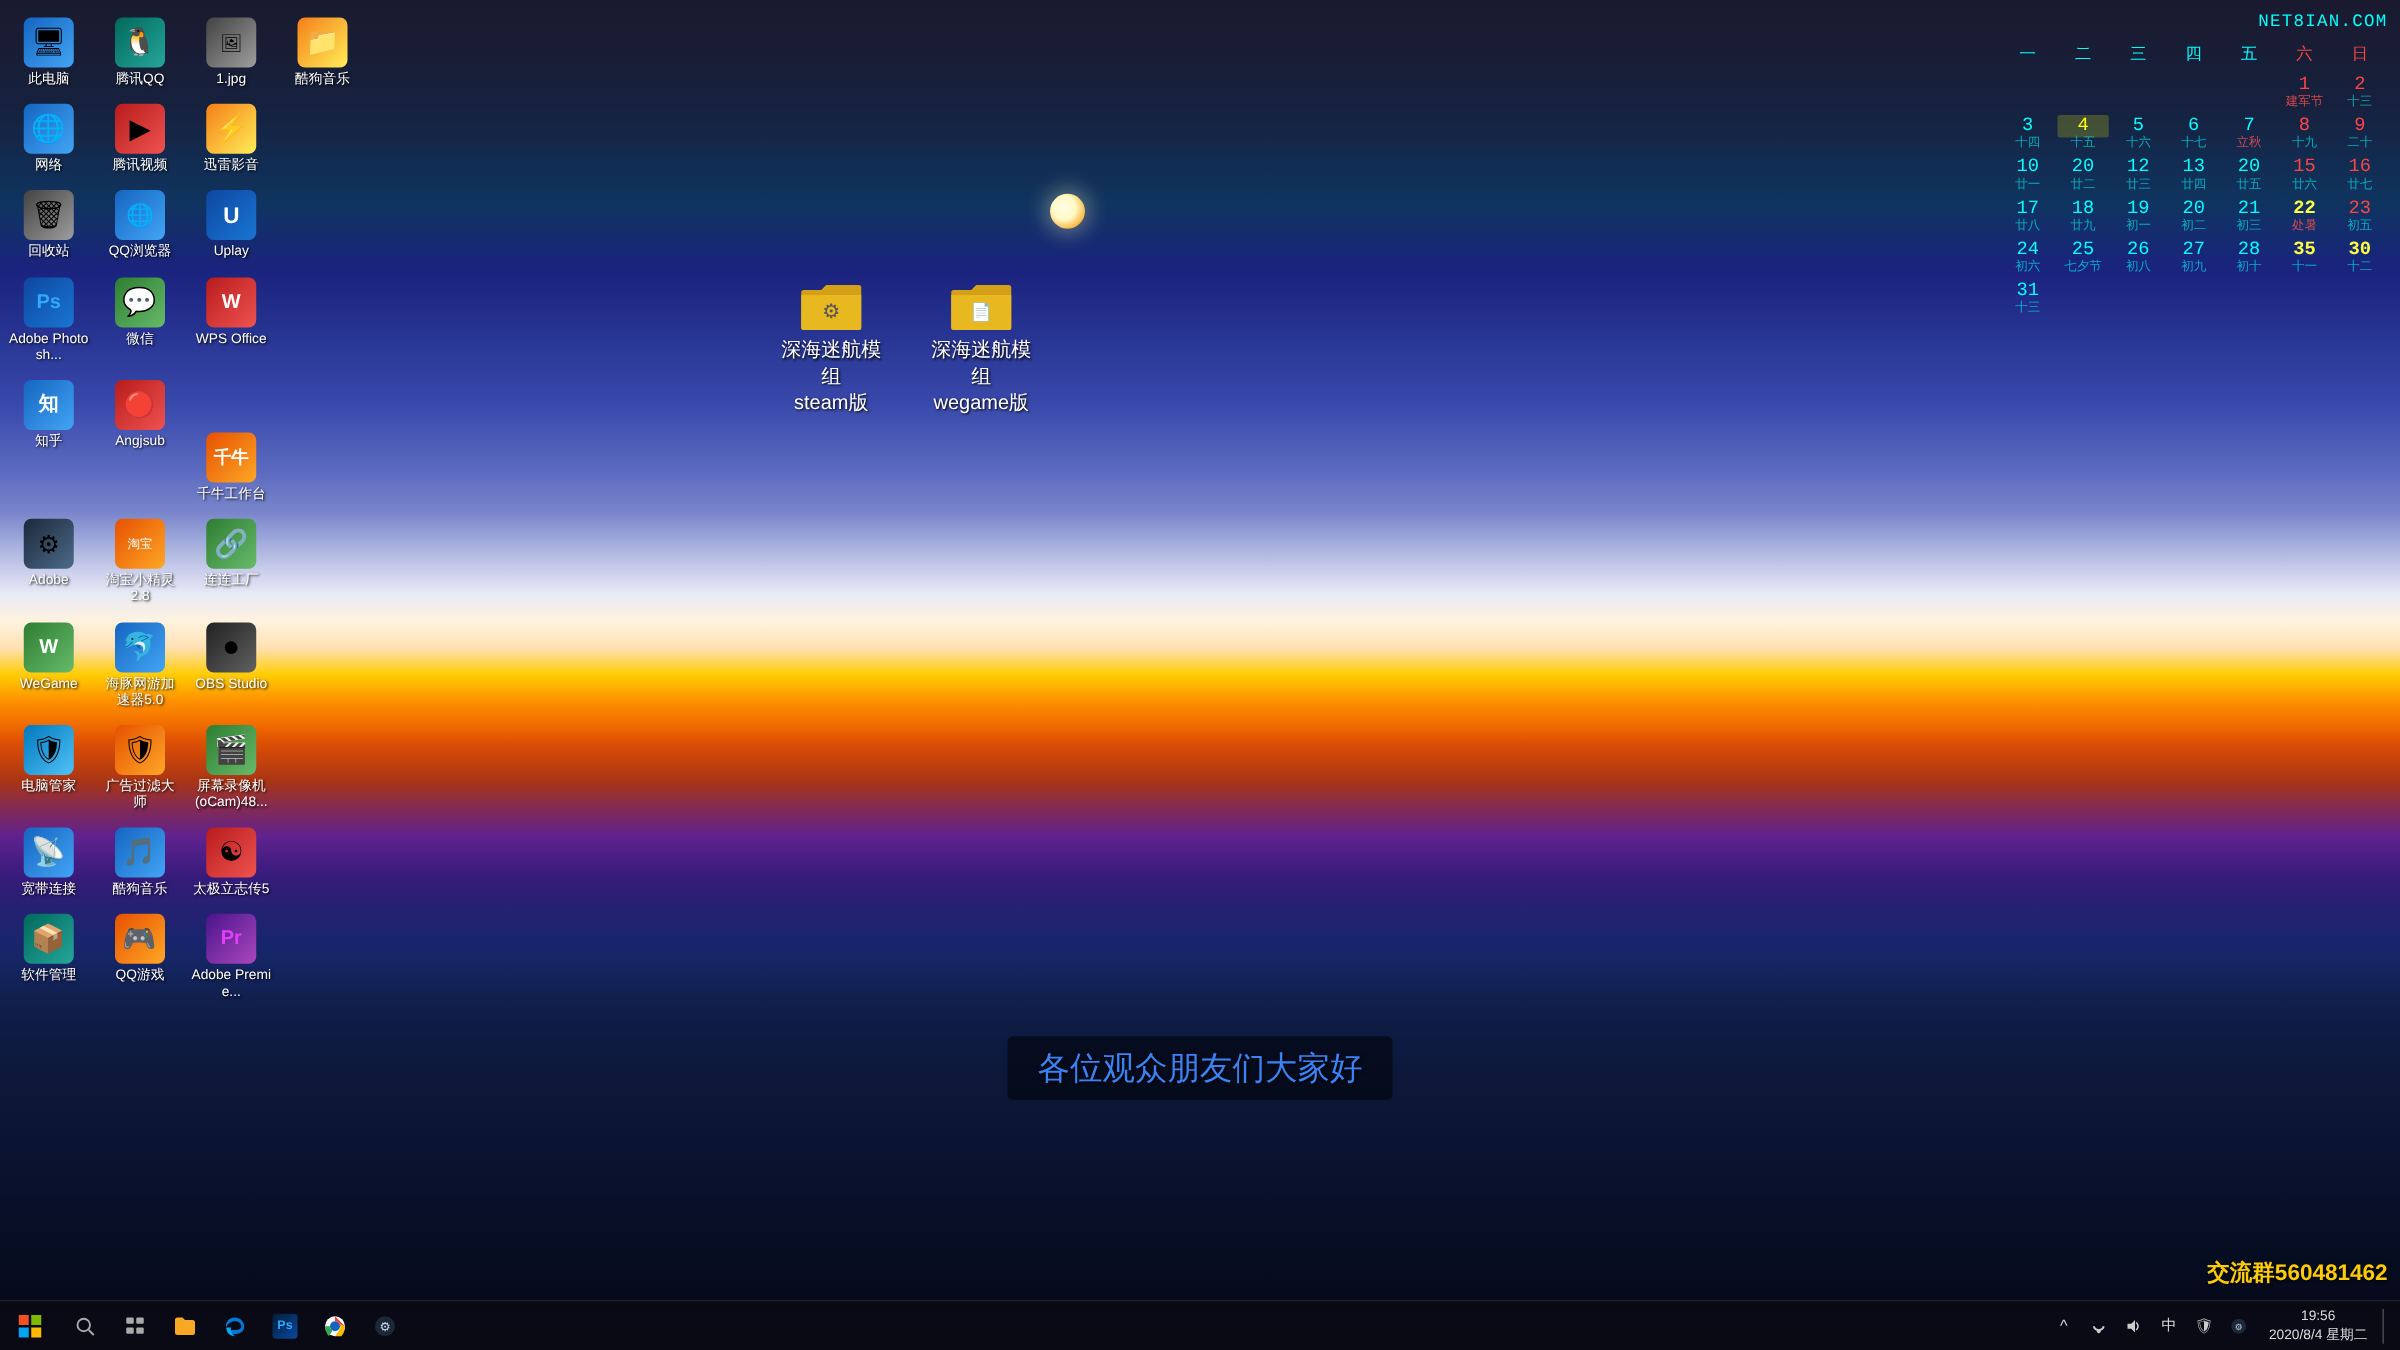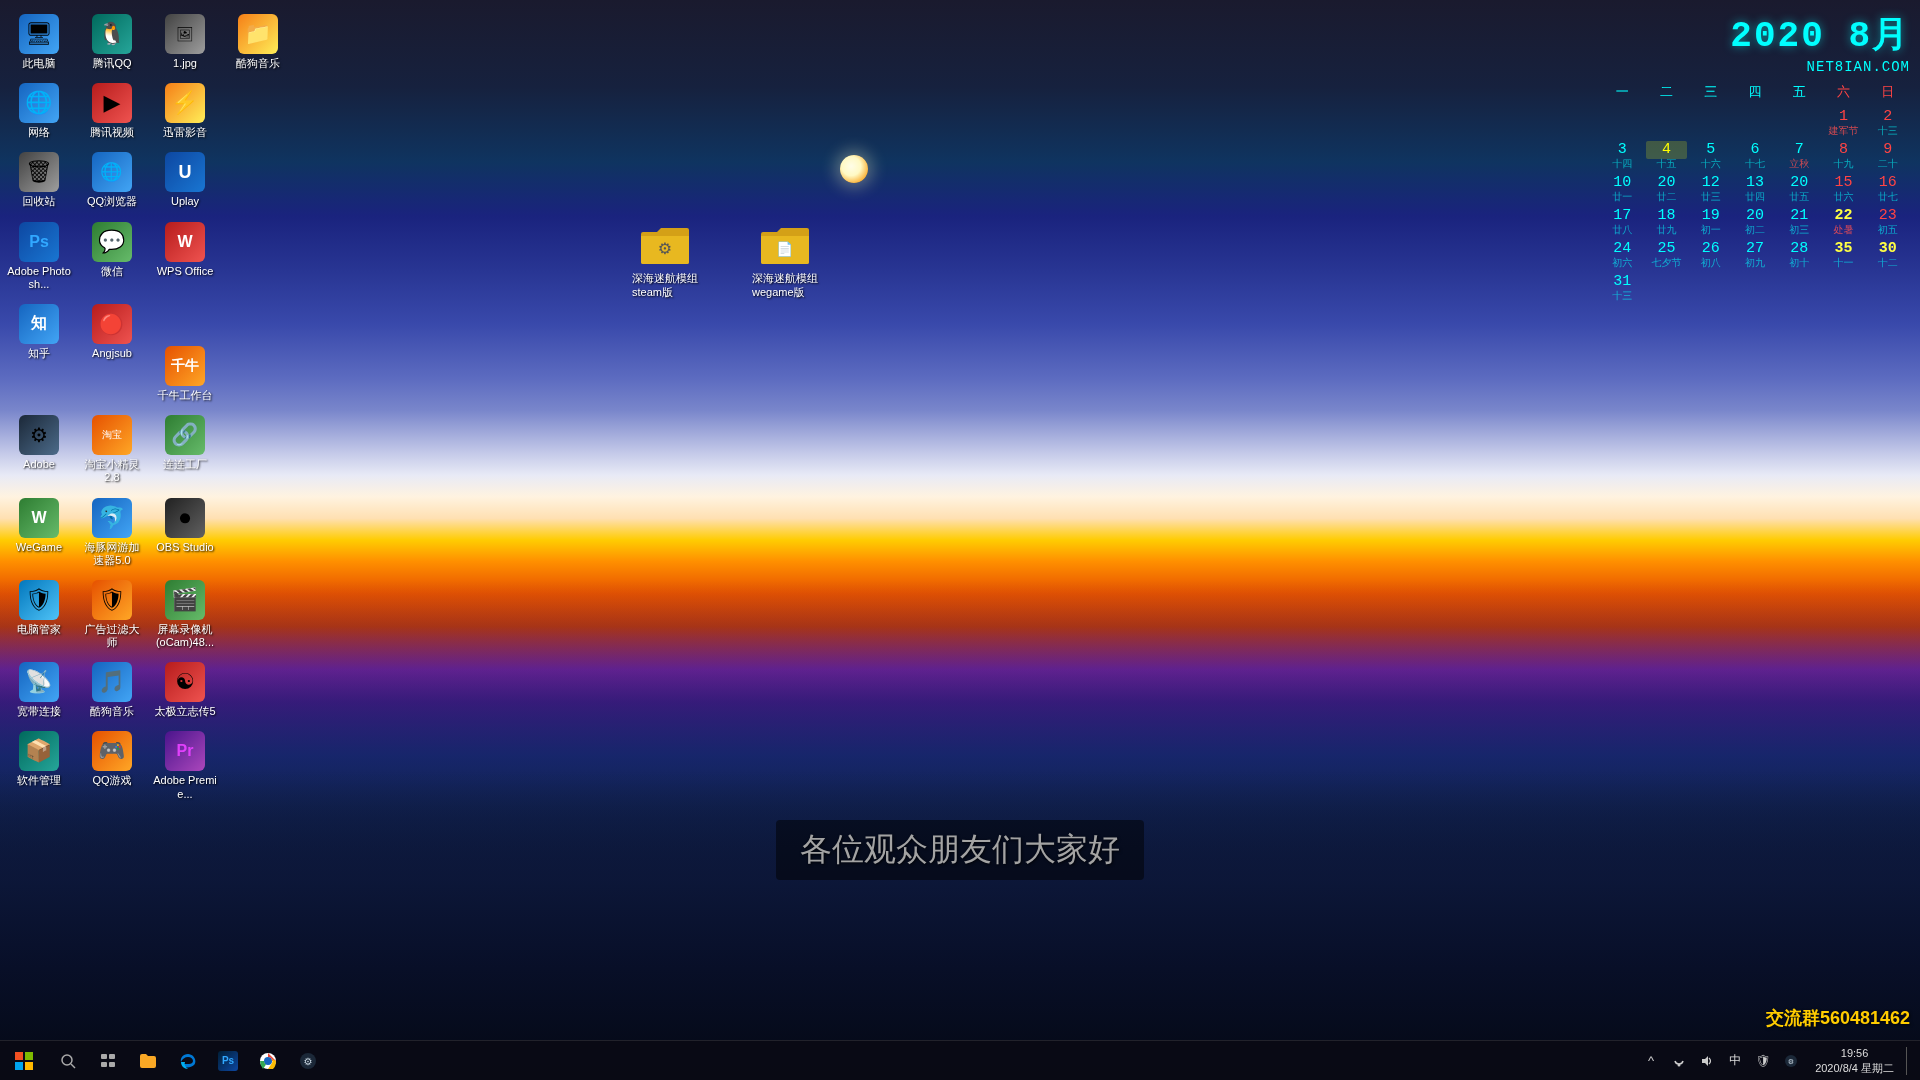--- a/index.html
+++ b/index.html
@@ -313,42 +313,42 @@
       height: 44px;
       position: relative;
     }
 
     .folder-icon svg {
       width: 100%;
       height: 100%;
     }
 
     .folder-label {
-      font-size: 11px;
+      font-size: 16px;
       color: #fff;
-      text-align: left;
+      text-align: center;
       text-shadow: 1px 1px 2px #000;
       margin-top: 3px;
       line-height: 1.3;
     }
 
     
     #subtitle {
       position: absolute;
       bottom: 200px;
       left: 50%;
       transform: translateX(-50%);
       background: rgba(0,0,0,0.5);
       padding: 8px 24px;
       border-radius: 4px;
     }
 
     #subtitle-text {
-      font-size: 32px;
-      color: #a3a3a3;
+      font-size: 26px;
+      color: #3b82f6;
       text-shadow: 1px 1px 3px rgba(0,0,0,0.8);
       white-space: nowrap;
     }
 
     
     #watermark {
       position: absolute;
       bottom: 50px;
       right: 10px;
       font-size: 18px;
@@ -564,24 +564,20 @@
         <path d="M2 10 Q2 8 4 8 L18 8 L22 4 L48 4 Q50 4 50 6 L50 38 Q50 40 48 40 L4 40 Q2 40 2 38 Z" fill="#d4a017"></path>
         <path d="M2 12 L50 12 L50 38 Q50 40 48 40 L4 40 Q2 40 2 38 Z" fill="#e8b820"></path>
         <text x="26" y="30" text-anchor="middle" font-size="14" fill="#555">📄</text>
       </svg>
     </div>
     <span class="folder-label">深海迷航模组<br>wegame版</span>
   </div>
 </div>
 
 <div id="calendar">
-  <div id="cal-header">
-    <span>2020</span>
-    <span>8月</span>
-  </div>
   <div id="cal-site">NET8IAN.COM</div>
 
   <div id="cal-grid">
 
     <div class="cal-weekrow">
       <div class="cal-day-header">一</div>
       <div class="cal-day-header">二</div>
       <div class="cal-day-header">三</div>
       <div class="cal-day-header">四</div>
       <div class="cal-day-header">五</div>

